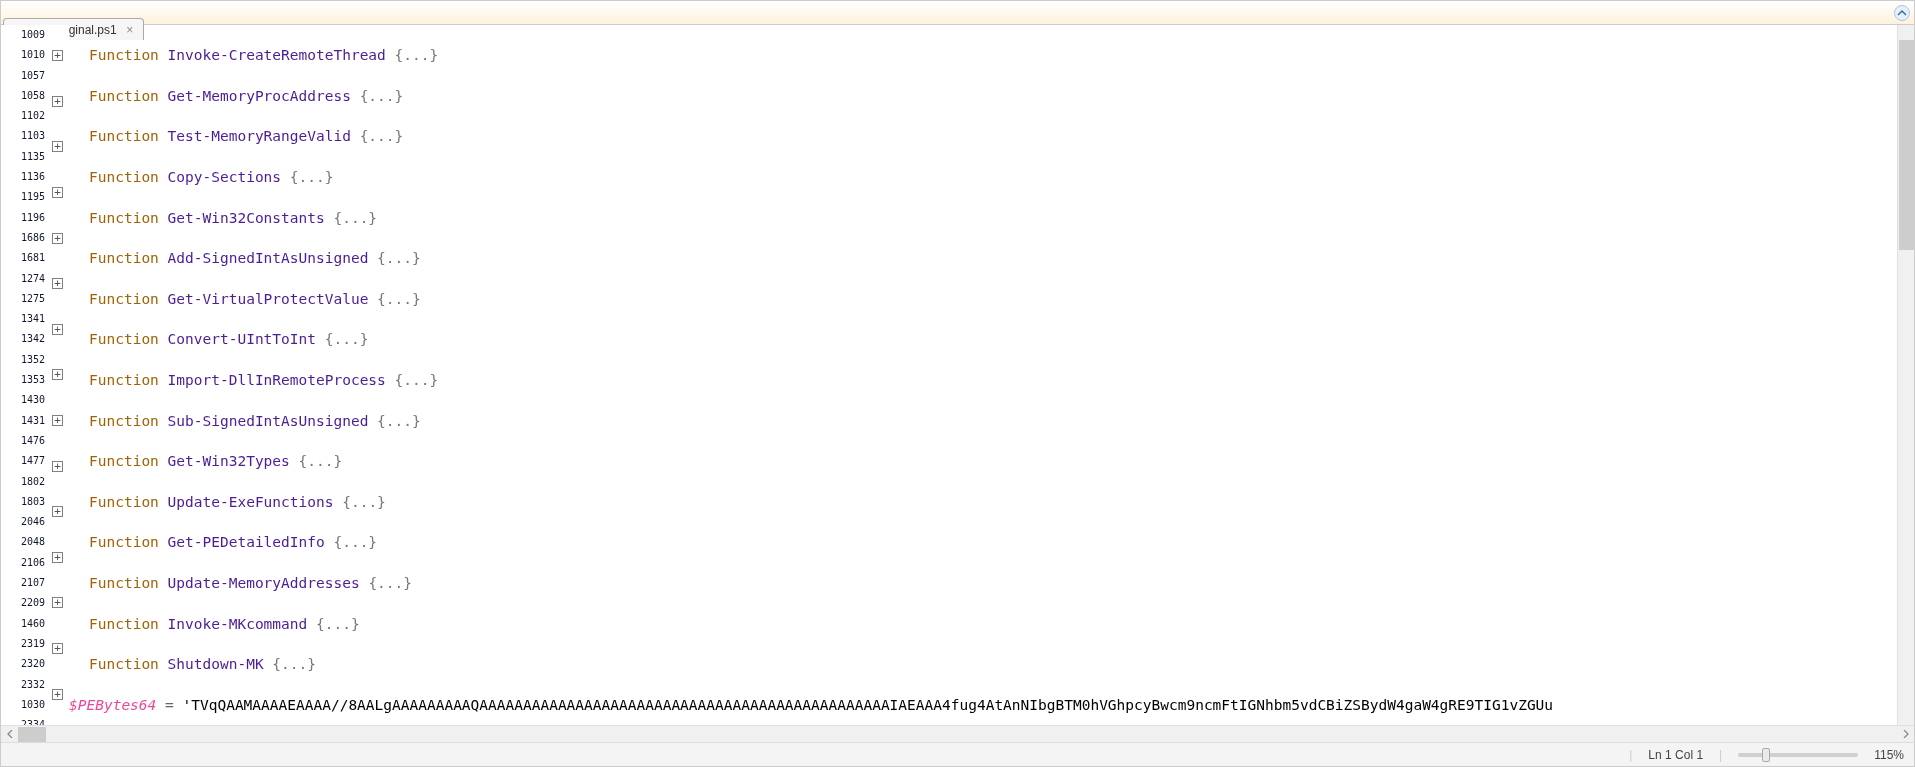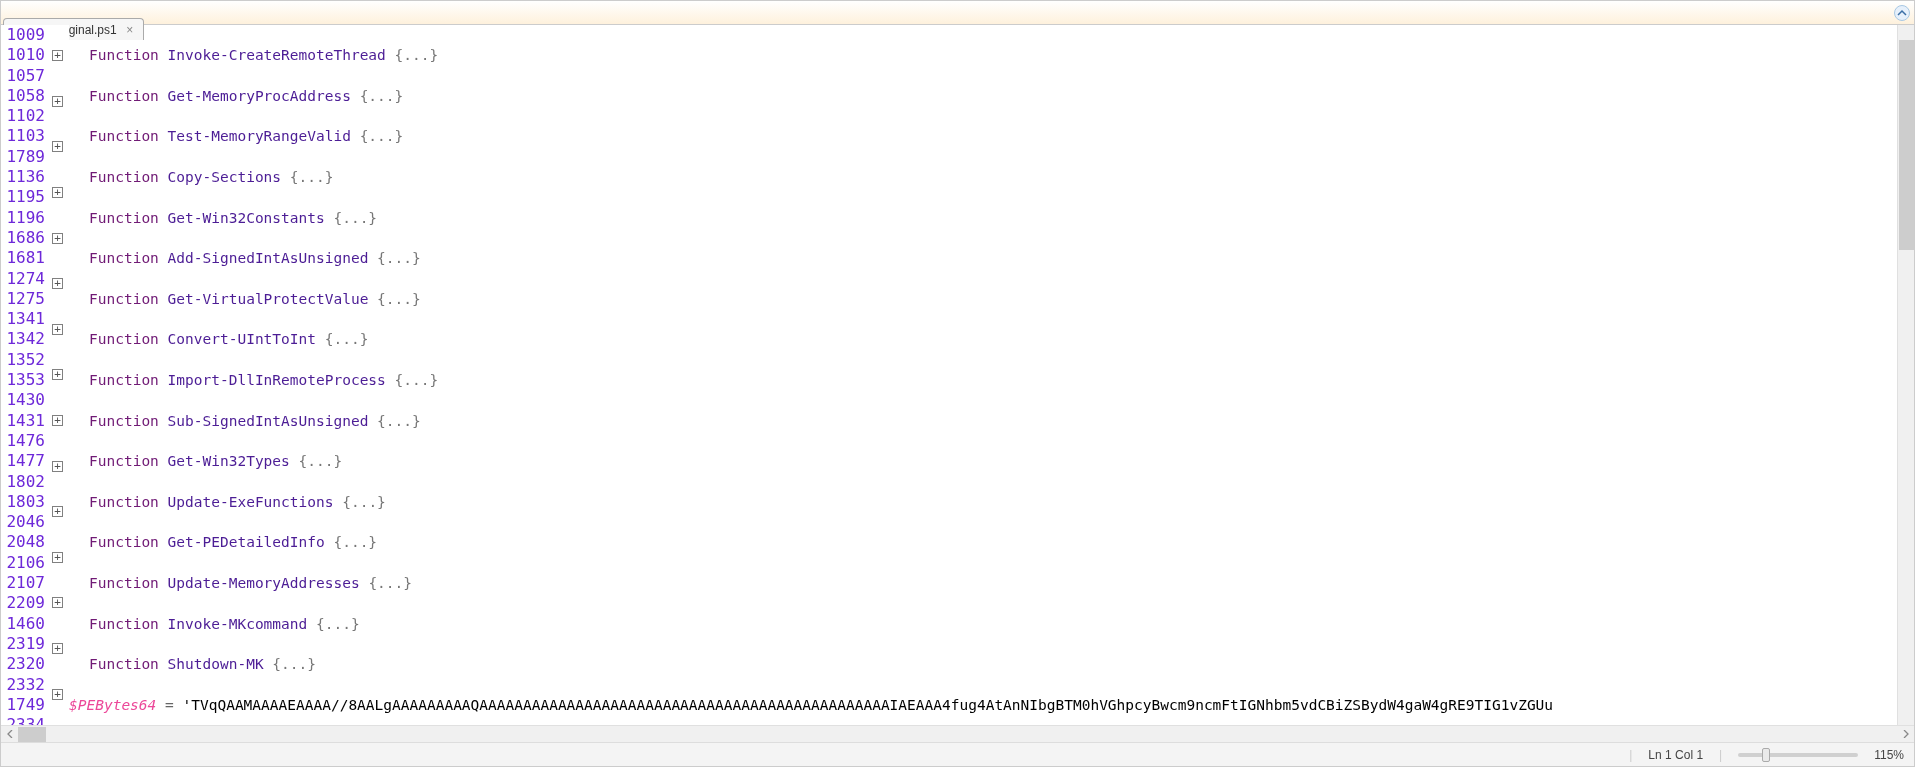--- a/index.html
+++ b/index.html
@@ -57,22 +57,22 @@
     
     .editor-area {
       flex: 1;
       display: flex;
       overflow: hidden;
       position: relative;
     }
     .gutter {
       width: 48px;
       background: #fff;
-      color: #6d28d9;
-      font-size: 16px;
+      color: #0f172a;
+      font-size: 10px;
       line-height: 20.3px;
       text-align: right;
       padding-right: 4px;
       font-family: Consolas, monospace;
       flex-shrink: 0;
     }
     .fold-col {
       width: 20px;
       background: #fff;
       flex-shrink: 0;
@@ -94,21 +94,21 @@
     .code-col {
       flex: 1;
       font-size: 14.5px;
       line-height: 20.3px;
       font-family: Consolas, monospace;
       white-space: pre;
       padding-left: 20px;
       overflow: hidden;
     }
     .line-row { height: 20.3px; }
-    .kw { color: #701a75; }
+    .kw { color: #a16207; }
     .fn { color: #4c1d95; }
     .punct { color: #777; }
     .var { color: #ec4899; font-style: italic; }
     .op { color: #666; }
     .str { color: #000000; }
     
     .vscroll {
       width: 17px;
       background: #f0f0f0;
       border-left: 1px solid #e0e0e0;
@@ -209,21 +209,21 @@
   </div>
 
   <div class="editor-area">
     <div class="gutter" id="gutter">
         <div class="line-row">1009</div>
         <div class="line-row">1010</div>
         <div class="line-row">1057</div>
         <div class="line-row">1058</div>
         <div class="line-row">1102</div>
         <div class="line-row">1103</div>
-        <div class="line-row">1789</div>
+        <div class="line-row">1135</div>
         <div class="line-row">1136</div>
         <div class="line-row">1195</div>
         <div class="line-row">1196</div>
         <div class="line-row">1686</div>
         <div class="line-row">1681</div>
         <div class="line-row">1274</div>
         <div class="line-row">1275</div>
         <div class="line-row">1341</div>
         <div class="line-row">1342</div>
         <div class="line-row">1352</div>
@@ -236,21 +236,21 @@
         <div class="line-row">1803</div>
         <div class="line-row">2046</div>
         <div class="line-row">2048</div>
         <div class="line-row">2106</div>
         <div class="line-row">2107</div>
         <div class="line-row">2209</div>
         <div class="line-row">1460</div>
         <div class="line-row">2319</div>
         <div class="line-row">2320</div>
         <div class="line-row">2332</div>
-        <div class="line-row">1749</div>
+        <div class="line-row">1030</div>
         <div class="line-row">2334</div>
       </div>
     <div class="fold-col" id="foldcol">
         <div class="line-row"></div>
         <div class="line-row">
           <div class="fold-box">+</div>
         </div>
         <div class="line-row"></div>
         <div class="line-row">
           <div class="fold-box">+</div>

